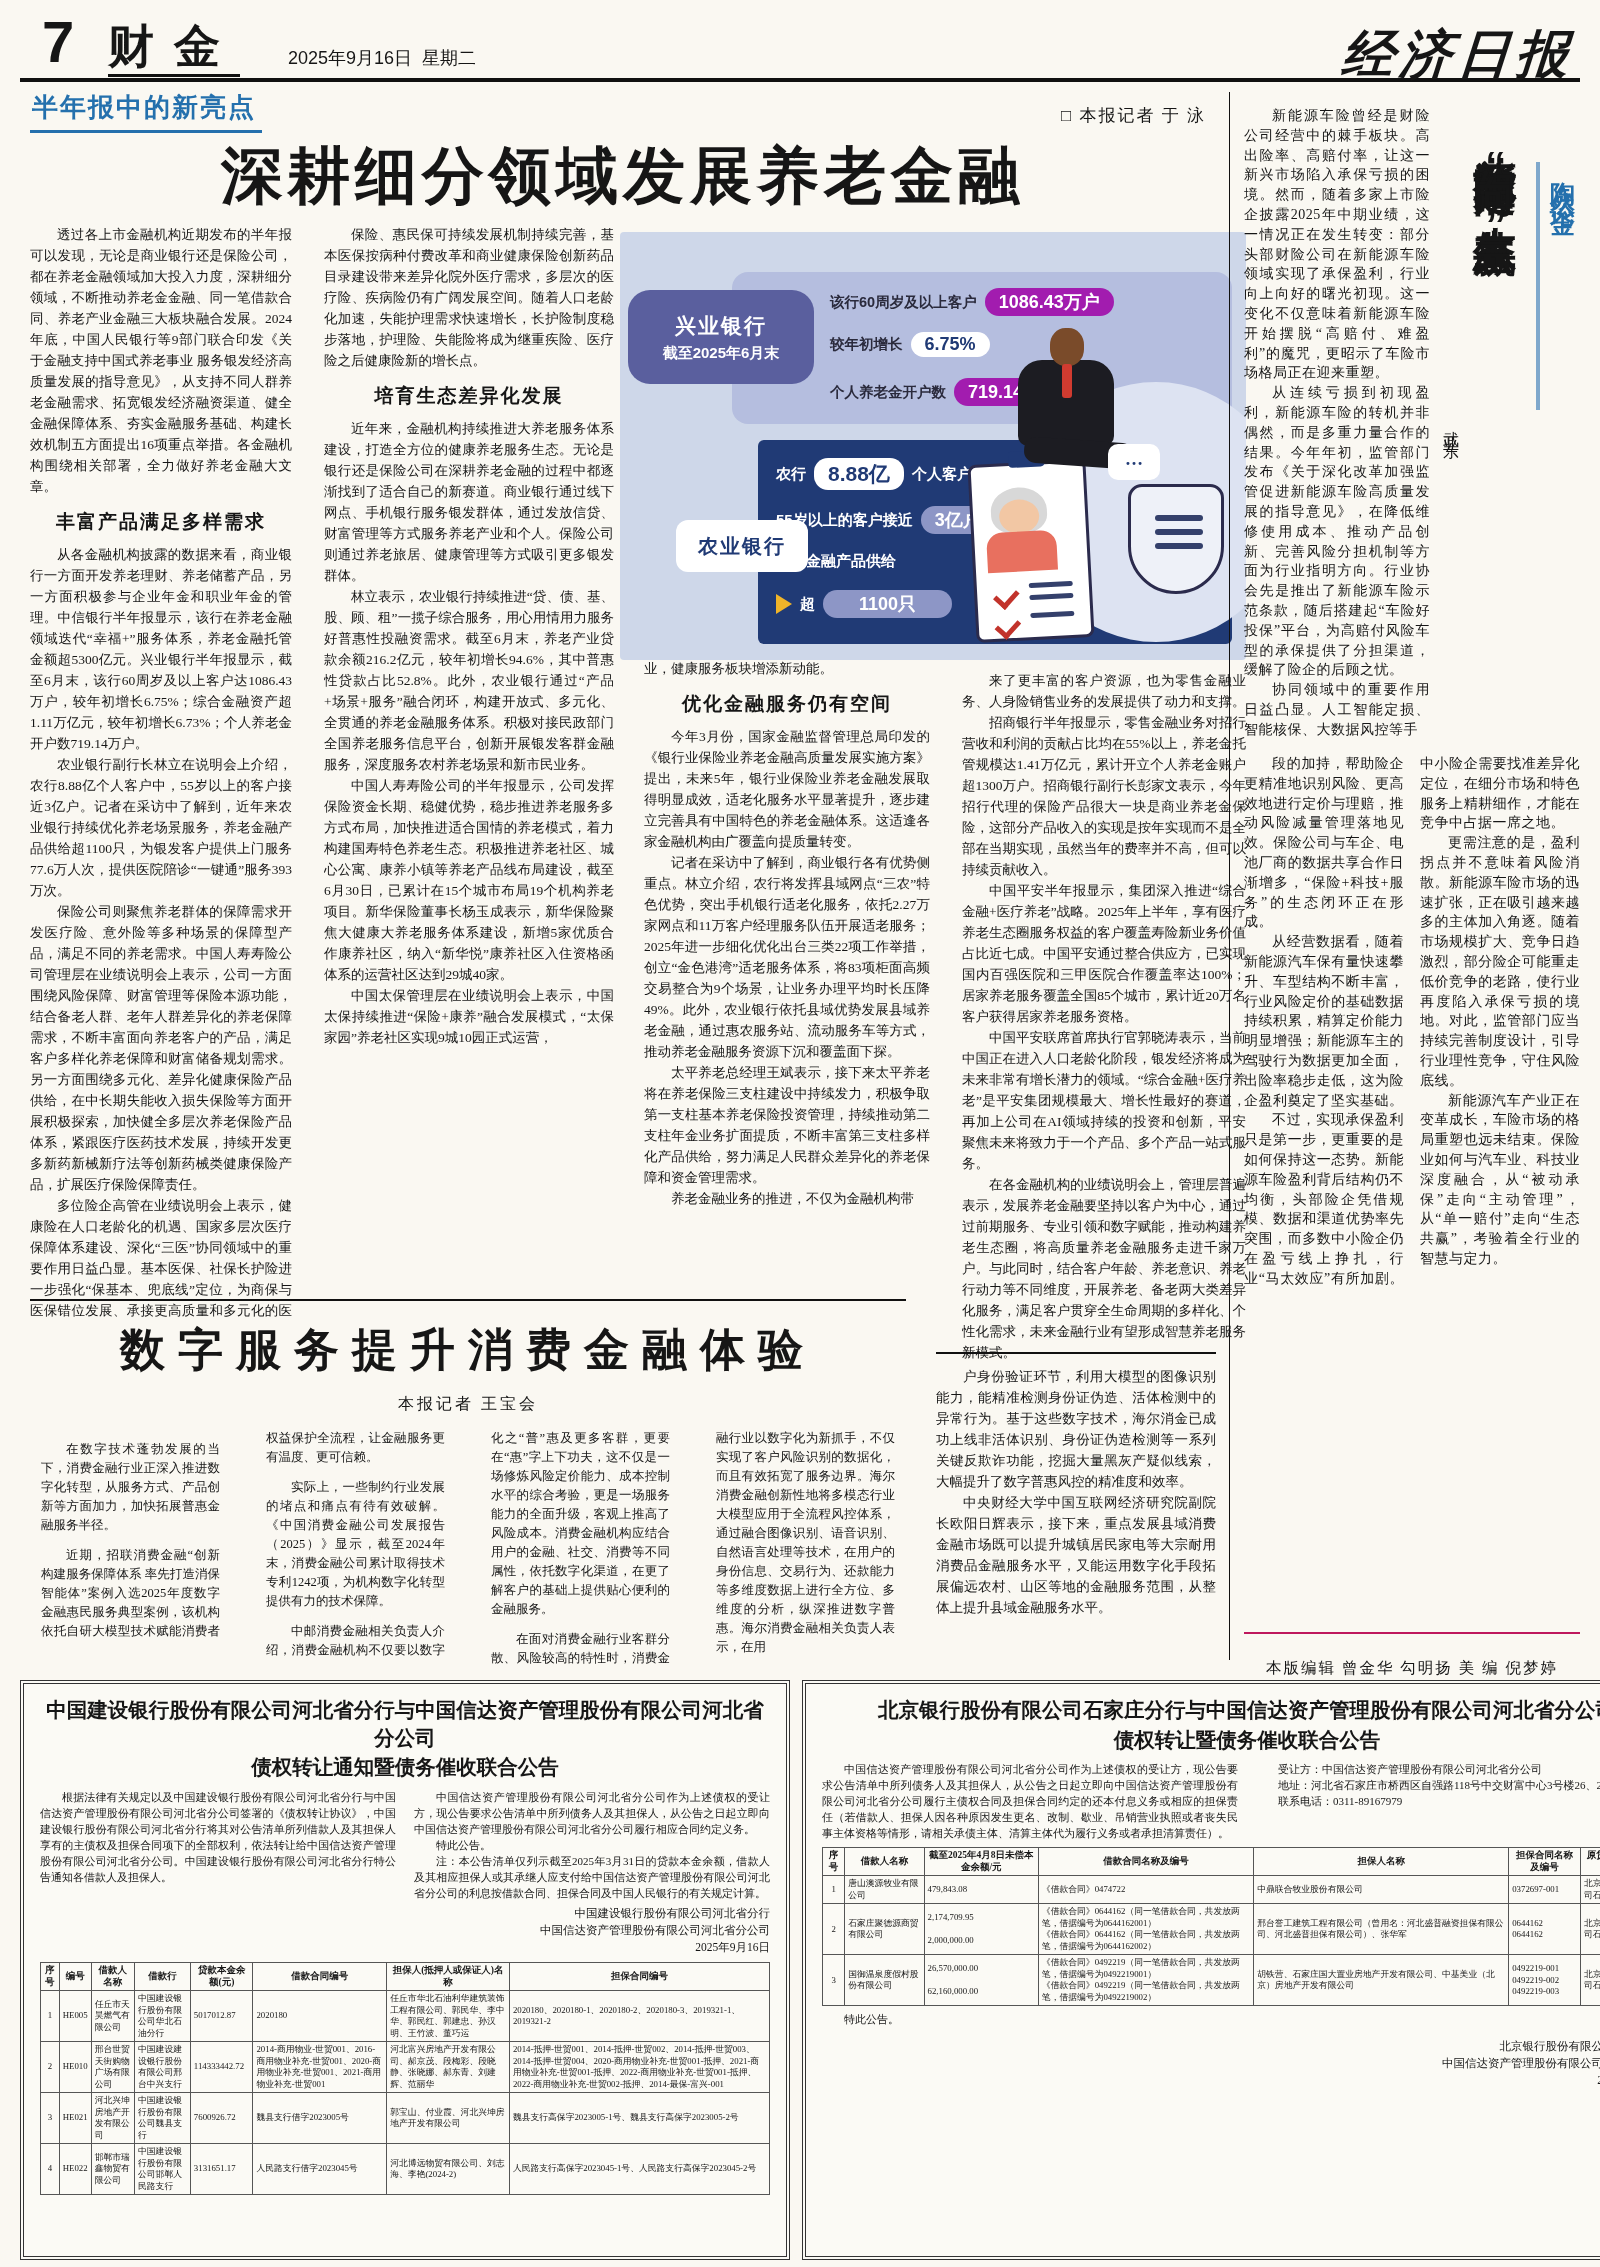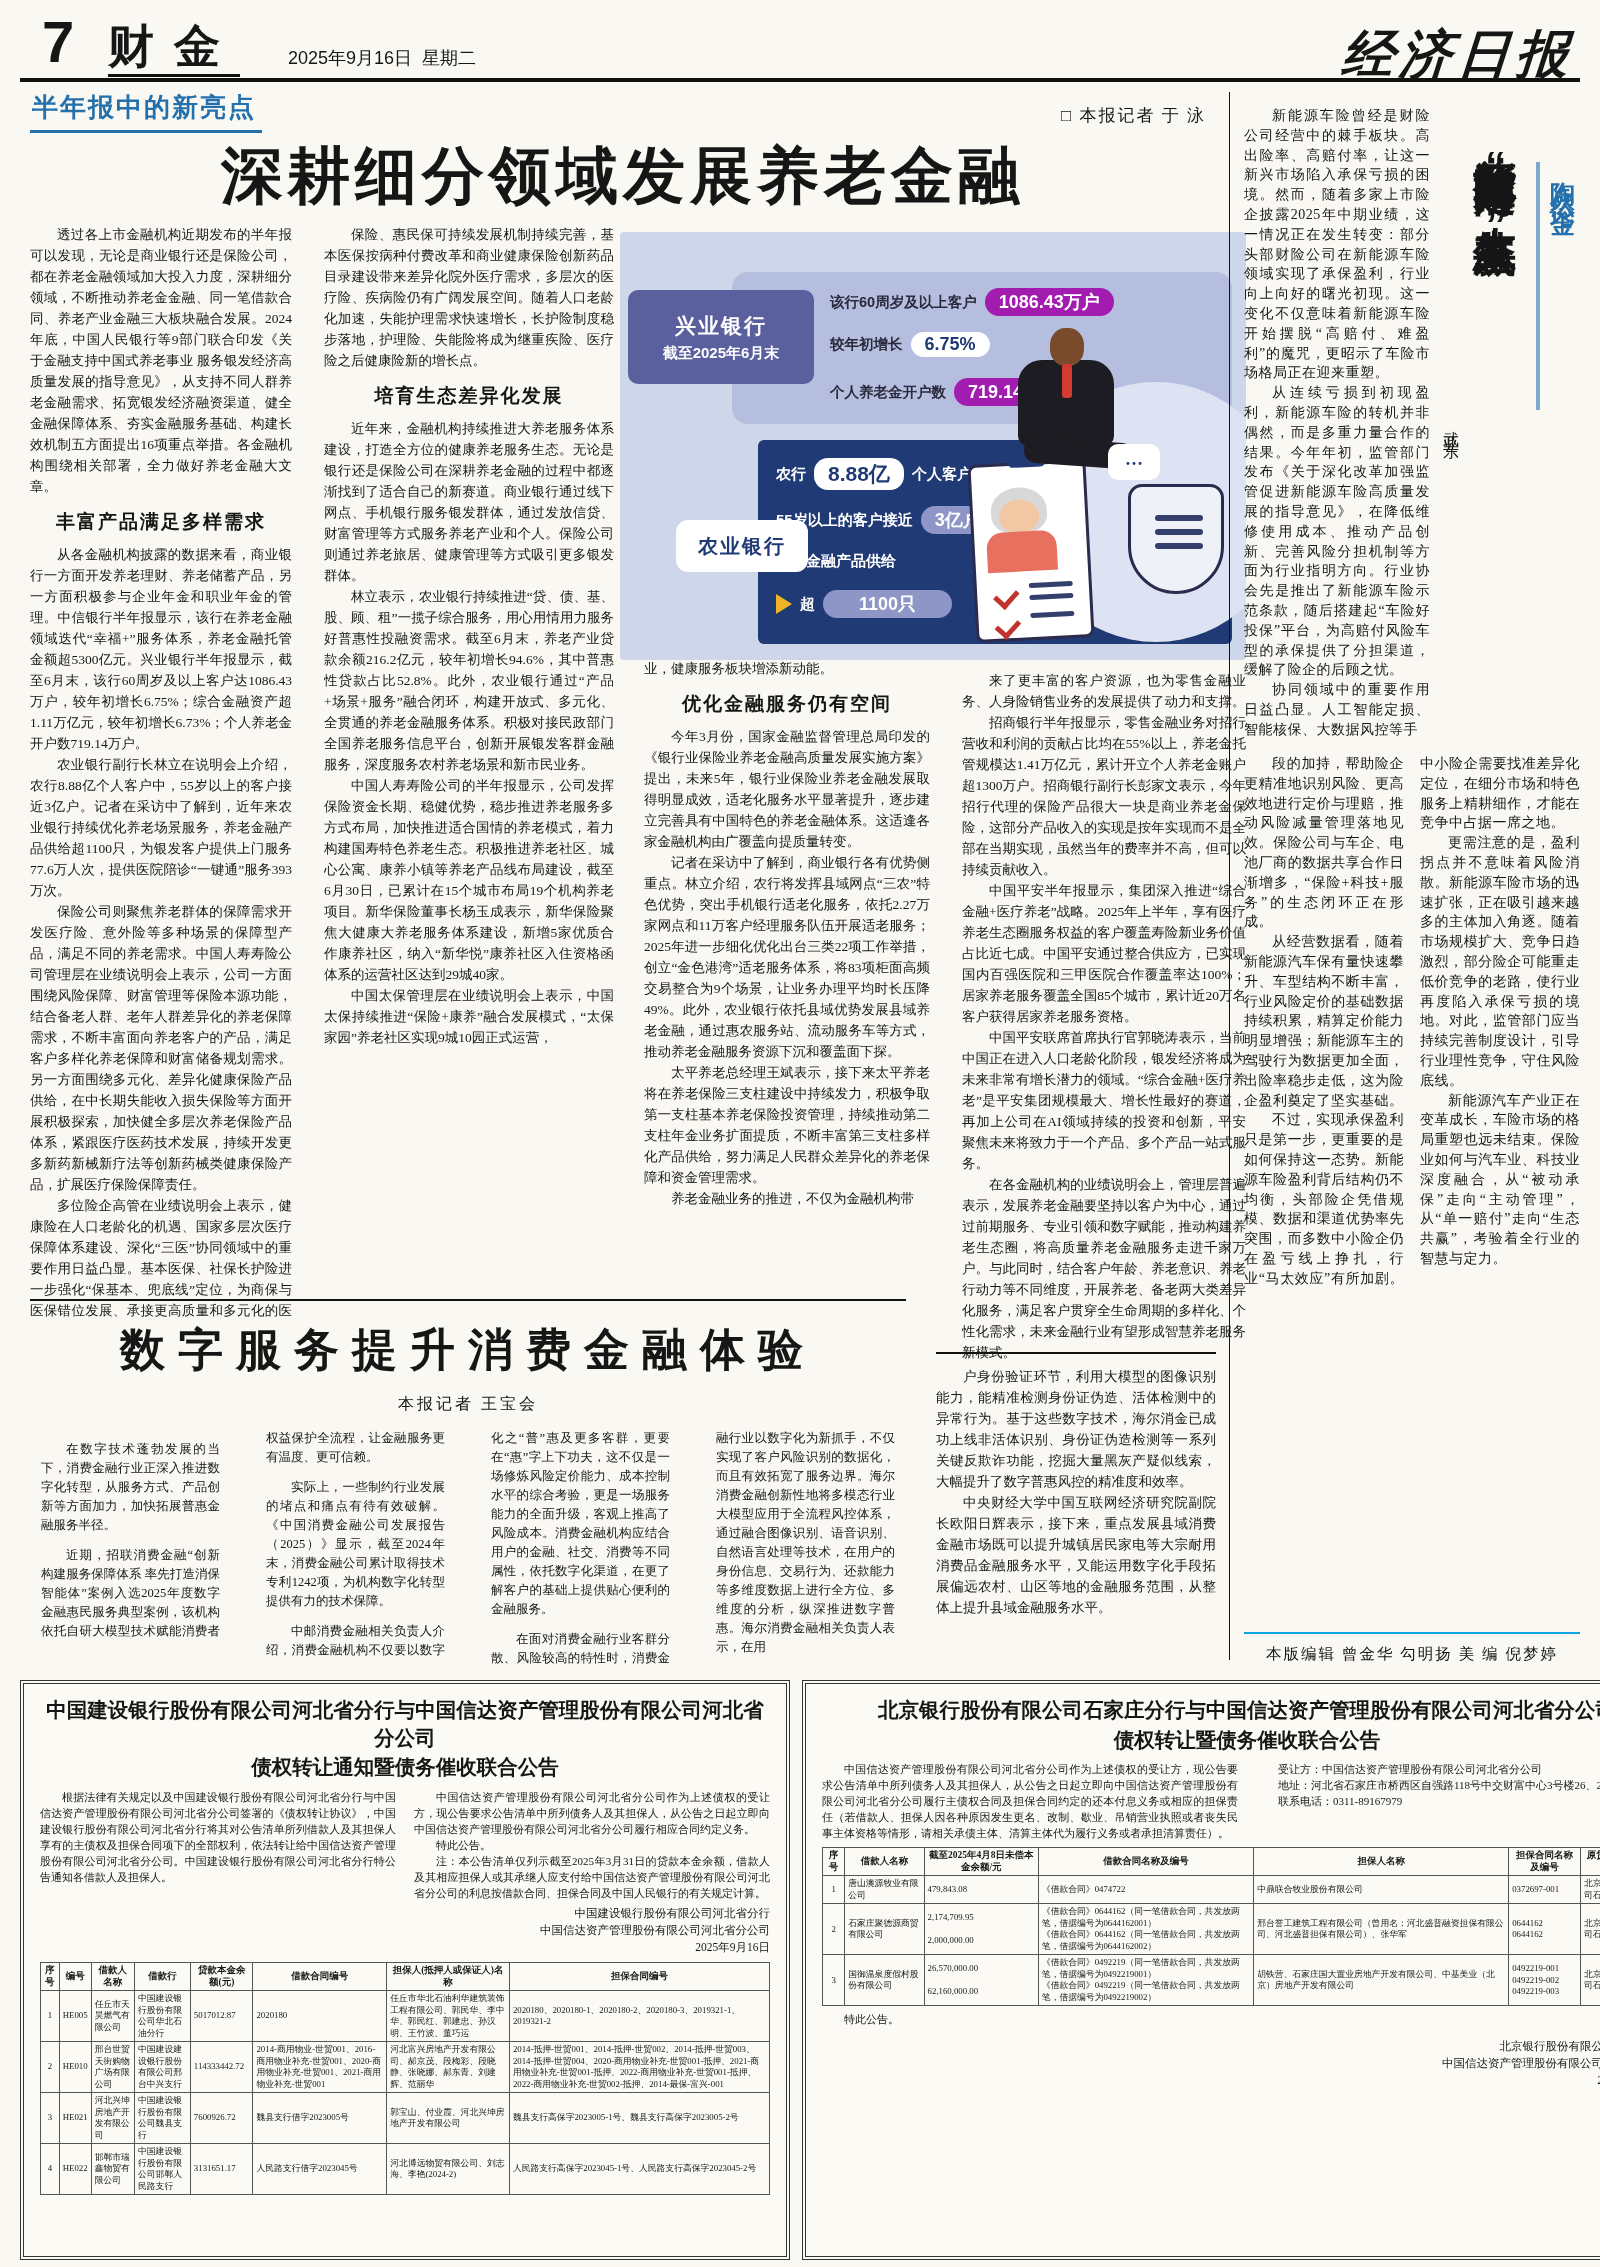--- a/index.html
+++ b/index.html
@@ -27,21 +27,21 @@
   .ncol h3.subhead{font-family:"Liberation Sans",sans-serif;font-size:19px;text-align:center;
                    margin:14px 0 12px 0;letter-spacing:2px;}
   #a1c1{left:0;width:262px;height:1098px;}
   #a1c2{left:294px;width:290px;height:1098px;}
   #a1c3{left:614px;width:286px;height:1098px;padding-top:392px;}
   #a1c4{left:932px;width:284px;height:1152px;padding-top:446px;}
   #rule1{position:absolute;left:30px;top:1299px;width:876px;border-top:2px solid #111;}
   
   #fig{position:absolute;left:590px;top:8px;width:626px;height:428px;background:#ced7e9;border-radius:4px;overflow:hidden;}
   .fig-lightbox{position:absolute;left:112px;top:40px;width:500px;height:152px;background:#b5bedf;border-radius:16px;}
-  .bank-pill{position:absolute;left:8px;top:58px;width:186px;height:94px;background:#5a5f9e;border-radius:10px;
+  .bank-pill{position:absolute;left:8px;top:58px;width:186px;height:94px;background:#5a5f9e;border-radius:22px;
              color:#fff;text-align:center;font-family:"Liberation Sans",sans-serif;font-weight:bold;
              display:flex;flex-direction:column;justify-content:center;}
   .bank-pill .b1{font-size:21px;letter-spacing:2px;}
   .bank-pill .b2{font-size:15px;margin-top:4px;}
   .statrow{position:absolute;left:210px;display:flex;align-items:center;gap:8px;
            font-family:"Liberation Sans",sans-serif;font-size:14.5px;color:#2a2a3c;font-weight:bold;}
   .vpill{border-radius:14px;padding:2px 14px;font-size:18px;font-weight:bold;white-space:nowrap;}
   .vpill.dark{background:#a21caf;color:#fff;}
   .vpill.light{background:#fff;color:#203a75;}
   .vpill.lav{background:#8d96c6;color:#fff;}
@@ -93,22 +93,22 @@
   .op-label{position:absolute;right:0;top:66px;writing-mode:vertical-rl;text-orientation:upright;
             color:#2470ad;font-family:"Liberation Sans",sans-serif;font-size:25px;font-weight:bold;letter-spacing:10px;}
   .op-label-line{position:absolute;right:40px;top:66px;width:4px;height:248px;background:#7fa8cc;}
   .op-headline{position:absolute;left:28px;top:28px;height:620px;writing-mode:vertical-rl;text-orientation:upright;
                font-family:"Liberation Sans",sans-serif;font-size:43px;font-weight:900;line-height:1.25;letter-spacing:2px;}
   .op-author{position:absolute;left:0;top:322px;writing-mode:vertical-rl;text-orientation:upright;
              font-size:16px;letter-spacing:6px;}
   .sb-bottom{margin-top:10px;height:872px;overflow:hidden;column-count:2;column-gap:16px;
              text-align:justify;font-size:14px;line-height:19.8px;letter-spacing:0.5px;}
   .sb-bottom p{margin:0;text-indent:2em;}
-  .sb-footer{position:absolute;left:1244px;top:1632px;width:336px;border-top:2px solid #0ea5e9;
-             padding-top:10px;font-size:15.5px;letter-spacing:2px;text-align:center;}
+  .sb-footer{position:absolute;left:1244px;top:1632px;width:336px;border-top:2px solid #be185d;
+             padding-top:24px;font-size:15.5px;letter-spacing:2px;text-align:center;}
   
   .notice{position:absolute;top:1680px;height:580px;border:4px double #333;background:#fbfaf5;
           padding:10px 16px;overflow:hidden;}
   #noticeL{left:20px;width:770px;}
   #noticeR{left:802px;width:890px;}
   .n-title{text-align:center;font-family:"Liberation Sans",sans-serif;font-weight:bold;font-size:20.5px;margin:2px 0 0 0;line-height:1.35;}
   .n-intro{margin-top:8px;column-count:2;column-gap:18px;font-size:11px;line-height:16px;text-align:justify;}
   .n-intro p{margin:0;text-indent:2em;}
   .n-sig{text-align:right;font-size:11.5px;line-height:17px;margin-top:4px;}
   table.n-table{width:100%;border-collapse:collapse;margin-top:6px;font-size:8.8px;line-height:11.5px;}

